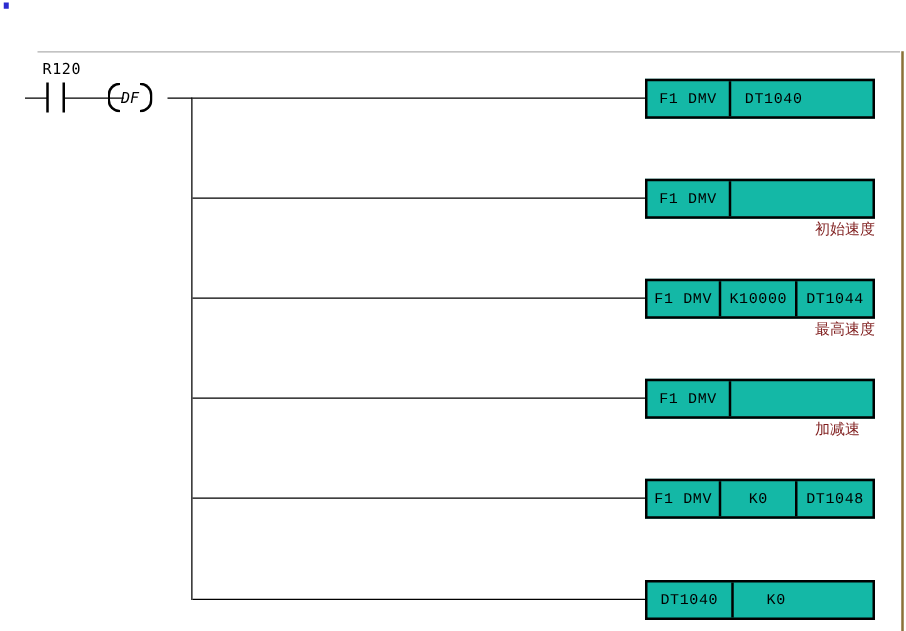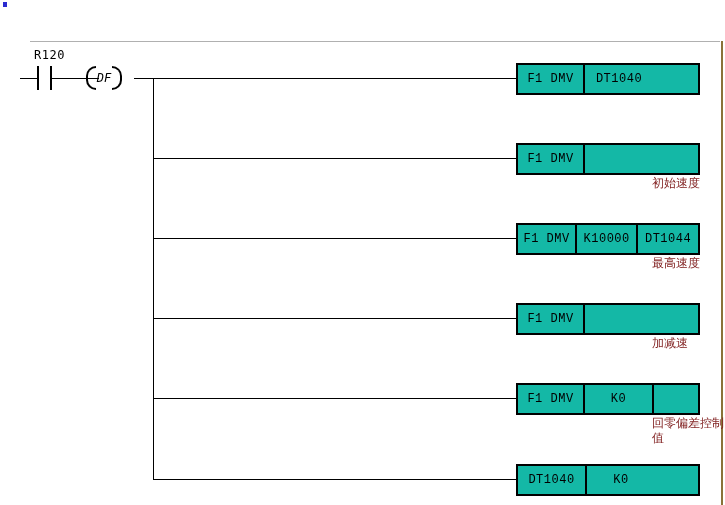--- a/index.html
+++ b/index.html
@@ -213,22 +213,22 @@
   <div class="hline" style="left:154px; top:318px; width:363px;"></div>
   <div class="instr-box" style="top:303px;">
     <div class="instr-cell cell-op">F1 DMV</div>
   </div>
   <div class="annot" style="top:336px;">加减速</div>
 
   <div class="hline" style="left:154px; top:398px; width:363px;"></div>
   <div class="instr-box" style="top:383px;">
     <div class="instr-cell cell-op">F1 DMV</div>
     <div class="instr-cell cell-src">K0</div>
-  </div>
-  <div class="annot" style="top:416px;">回零偏差控制值</div>
+    <div class="instr-cell cell-dst">DT1048</div>
+  </div>
 
   <div class="hline" style="left:154px; top:479px; width:363px;"></div>
   <div class="instr-box" style="top:464px;">
     <div class="instr-cell cell-src">DT1040</div>
     <div class="instr-cell cell-dst">K0</div>
   </div>
   <div class="annot" style="top:497px;"></div>
 
 </div>
 

